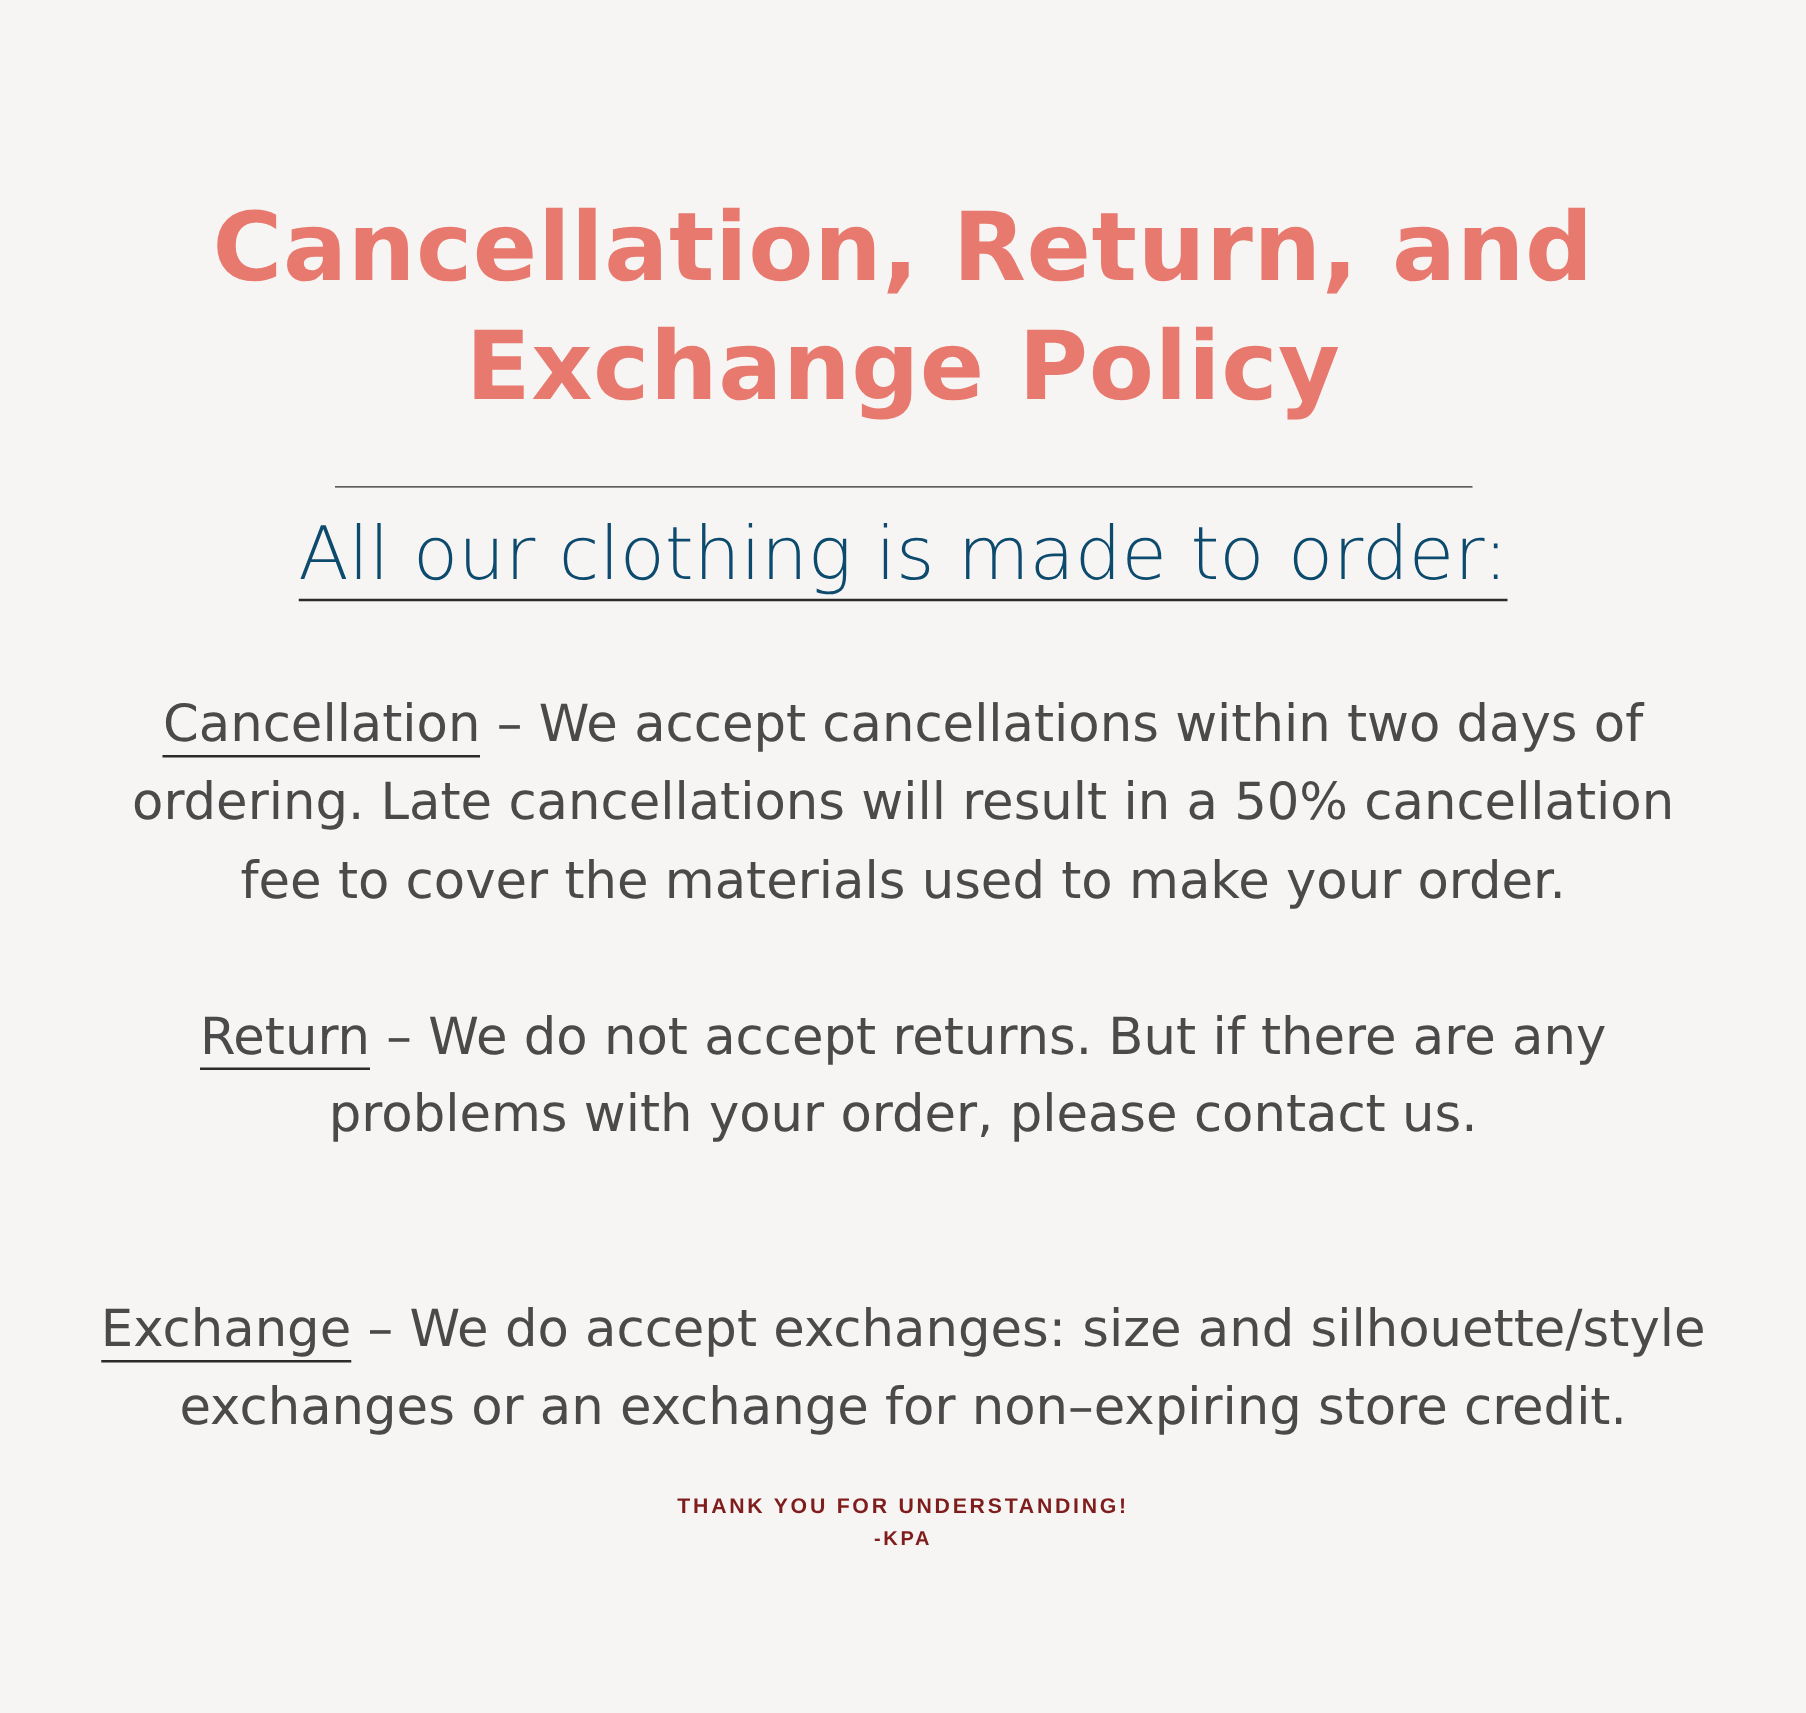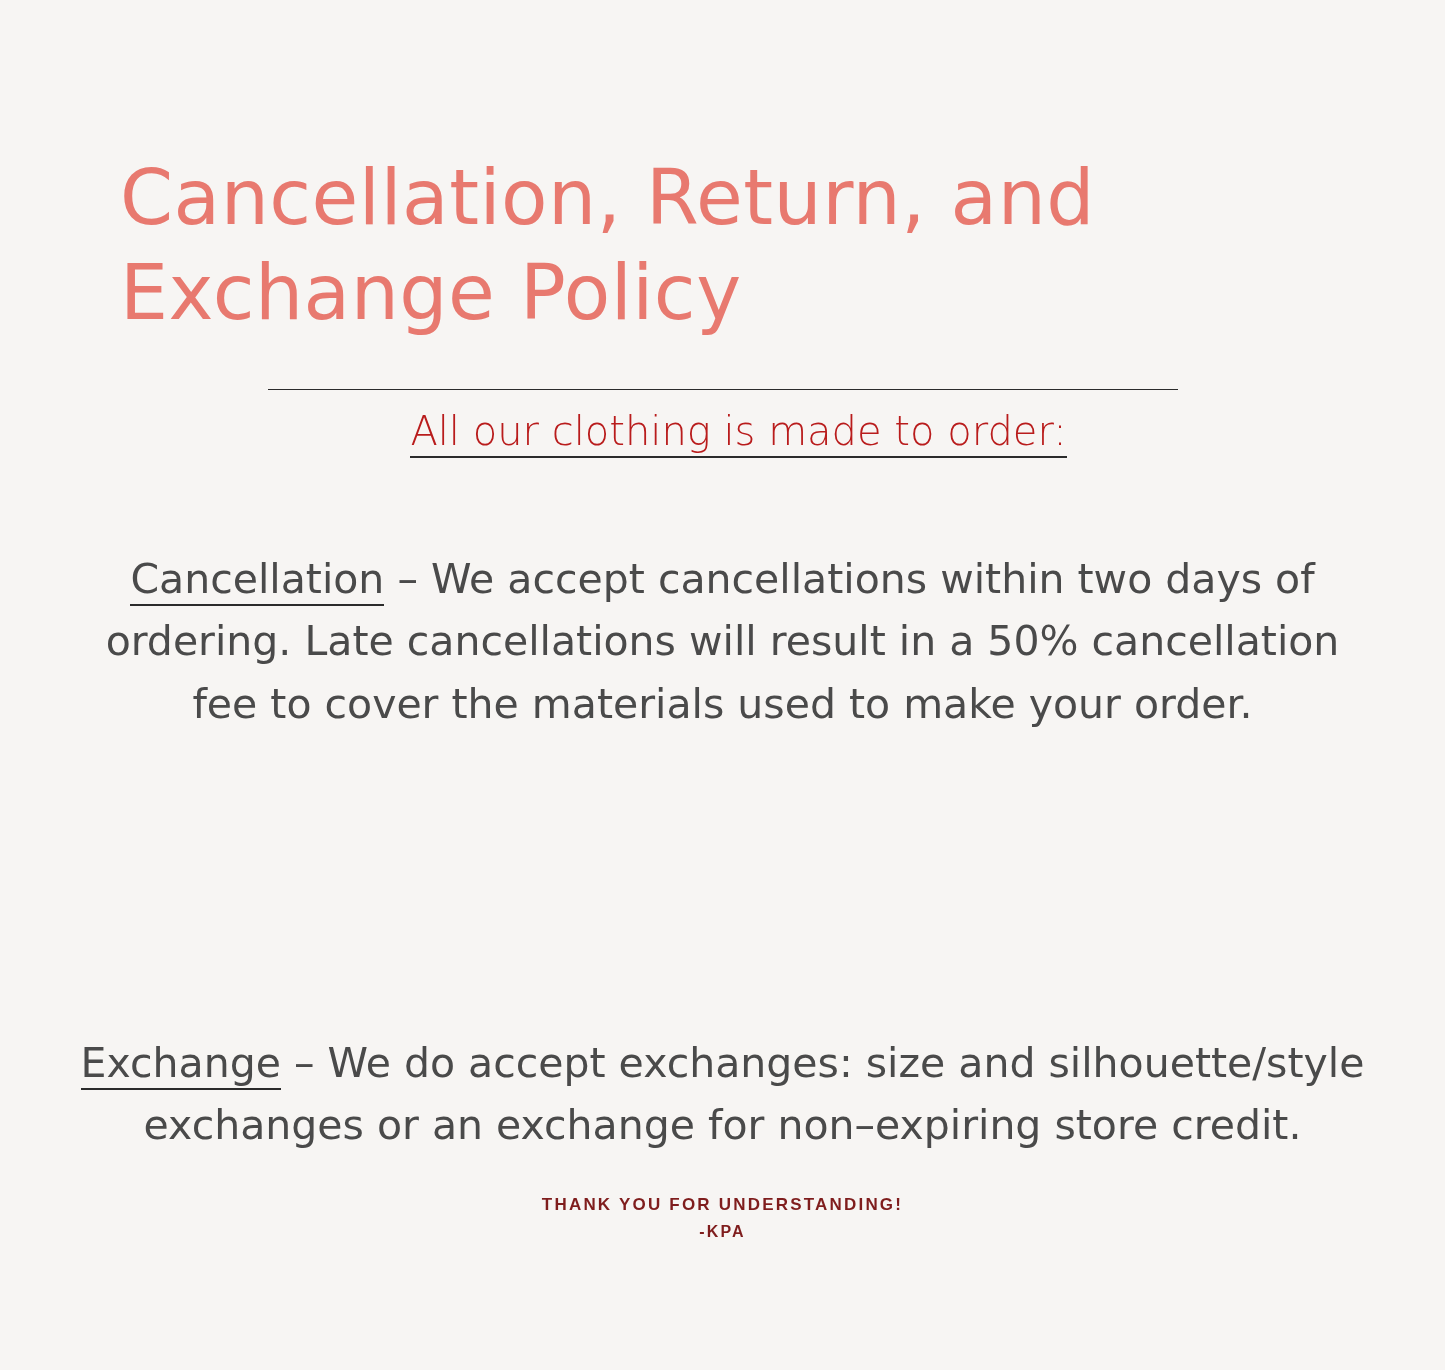--- a/index.html
+++ b/index.html
@@ -18,45 +18,46 @@
     width: 1445px;
     height: 1370px;
     background: #f7f5f3;
     box-sizing: border-box;
   }
   .title {
     position: absolute;
     left: 120px;
     top: 150px;
     width: 1205px;
+    text-align: center;
     color: #e8796f;
     font-family: "DejaVu Sans", sans-serif;
-    font-weight: 400;
+    font-weight: 700;
     font-size: 76px;
     line-height: 1.25;
     letter-spacing: 0.5px;
   }
   .divider {
     position: absolute;
     left: 268px;
     top: 389px;
     width: 910px;
     height: 1px;
     background: #2b2b2b;
   }
   .subtitle {
     position: absolute;
-    left: 136px;
+    left: 120px;
     top: 405px;
     width: 1205px;
     text-align: center;
-    color: #b91c1c;
+    color: #0c4a6e;
     font-family: "DejaVu Sans", sans-serif;
     font-weight: 300;
-    font-size: 40px;
+    font-size: 59px;
     line-height: 1.3;
   }
   .subtitle span.u {
     border-bottom: 2px solid #2b2b2b;
     padding-bottom: 2px;
   }
   .body-block {
     position: absolute;
     left: 75px;
     width: 1295px;
@@ -99,18 +100,19 @@
 <div class="page">
 
   <div class="title">Cancellation, Return, and Exchange Policy</div>
 
   <div class="divider"></div>
 
   <div class="subtitle"><span class="u">All our clothing is made to order:</span></div>
 
   <div class="body-block p1"><span class="lead">Cancellation</span><span> – We accept cancellations within two days of ordering. Late cancellations will result in a 50% cancellation fee to cover the materials used to make your order.</span></div>
 
+  <div class="body-block p2"><span class="lead">Return</span><span> – We do not accept returns. But if there are any problems with your order, please contact us.</span></div>
 
   <div class="body-block p3"><span class="lead">Exchange</span><span> – We do accept exchanges: size and silhouette/style exchanges or an exchange for non–expiring store credit.</span></div>
 
   <div class="footer"><span>THANK YOU FOR UNDERSTANDING!</span><span class="sig">-KPA</span></div>
 
 </div>
 
 </body></html>

